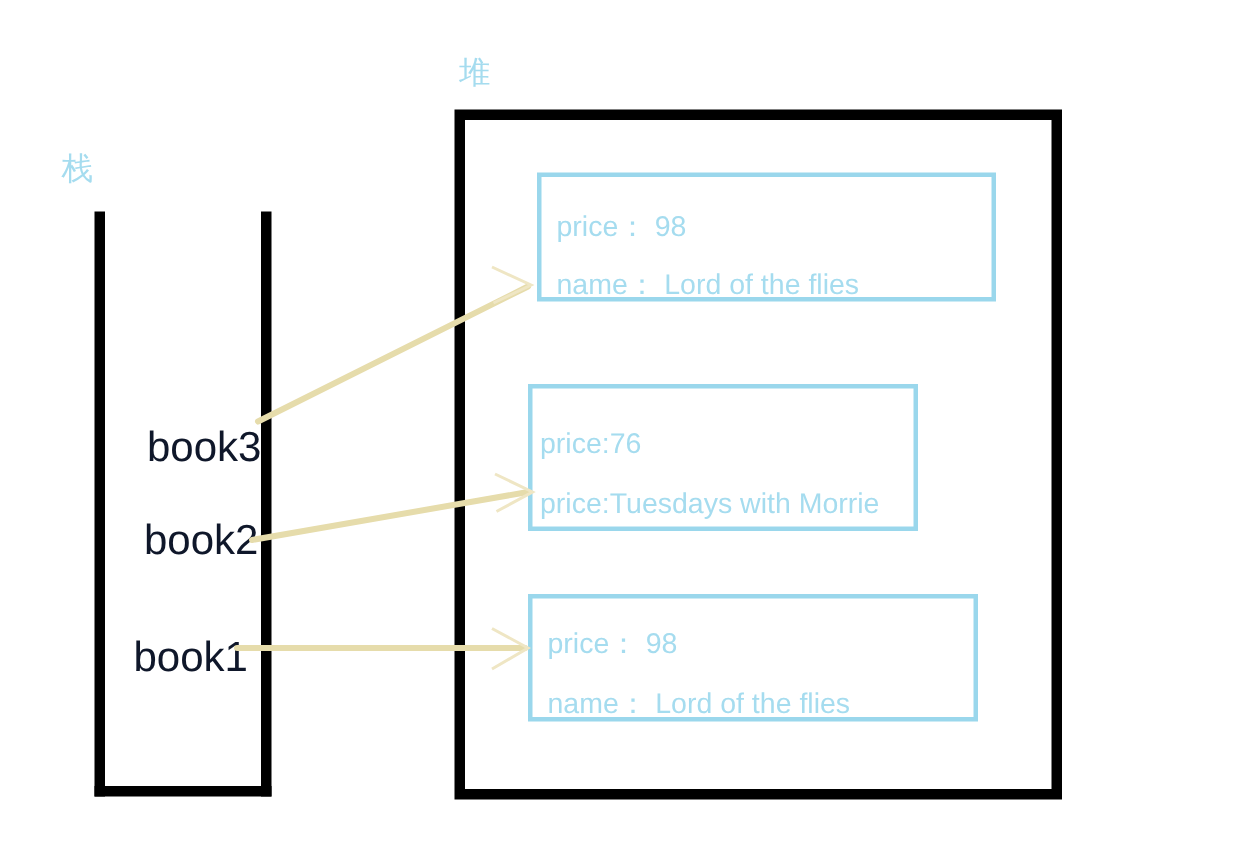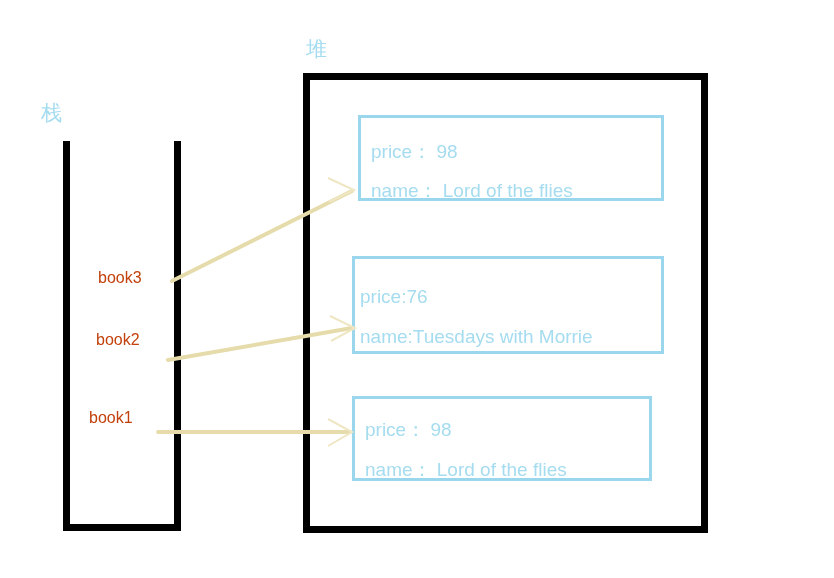--- a/index.html
+++ b/index.html
@@ -63,24 +63,25 @@
     width: 405px;
     height: 460px;
     border: 7px solid #000000;
     box-sizing: border-box;
     background: transparent;
   }
 
   
   .stack-var {
     position: absolute;
-    color: #c2410c;
-    font-size: 16px;
+    color: #0f172a;
+    font-size: 28px;
     line-height: 1;
     white-space: nowrap;
+    margin-top: 14px;
   }
   #stack-var-book3 { left: 98px;  top: 270px; }
   #stack-var-book2 { left: 96px;  top: 332px; }
   #stack-var-book1 { left: 89px;  top: 410px; }
 
   
   .heap-object {
     position: absolute;
     border: 3px solid #9ad7ec;
     box-sizing: border-box;
@@ -91,21 +92,21 @@
   .heap-object .field {
     color: #a5dcef;
     font-size: 19px;
     line-height: 1;
     white-space: nowrap;
   }
   #heap-object-1 { left: 358px; top: 115px; width: 306px; height: 86px; }
   #heap-object-1 .field-price { position: absolute; left: 10px; top: 24px; }
   #heap-object-1 .field-name  { position: absolute; left: 10px; top: 63px; }
 
-  #heap-object-2 { left: 352px; top: 256px; width: 312px; height: 98px; }
+  #heap-object-2 { left: 352px; top: 256px; width: 260px; height: 98px; }
   #heap-object-2 .field-price { position: absolute; left: 5px; top: 28px; }
   #heap-object-2 .field-name  { position: absolute; left: 5px; top: 68px; }
 
   #heap-object-3 { left: 352px; top: 396px; width: 300px; height: 85px; }
   #heap-object-3 .field-price { position: absolute; left: 10px; top: 21px; }
   #heap-object-3 .field-name  { position: absolute; left: 10px; top: 61px; }
 
   
   #arrows {
     position: absolute;
@@ -137,21 +138,21 @@
   <div class="stack-var" id="stack-var-book2">book2</div>
   <div class="stack-var" id="stack-var-book1">book1</div>
 
   <div class="heap-object" id="heap-object-1">
     <div class="field field-price">price： 98</div>
     <div class="field field-name">name： Lord of the flies</div>
   </div>
 
   <div class="heap-object" id="heap-object-2">
     <div class="field field-price">price:76</div>
-    <div class="field field-name">name:Tuesdays with Morrie</div>
+    <div class="field field-name">price:Tuesdays with Morrie</div>
   </div>
 
   <div class="heap-object" id="heap-object-3">
     <div class="field field-price">price： 98</div>
     <div class="field field-name">name： Lord of the flies</div>
   </div>
 
   <svg id="arrows" viewBox="0 0 834 578">
 
     <g>

